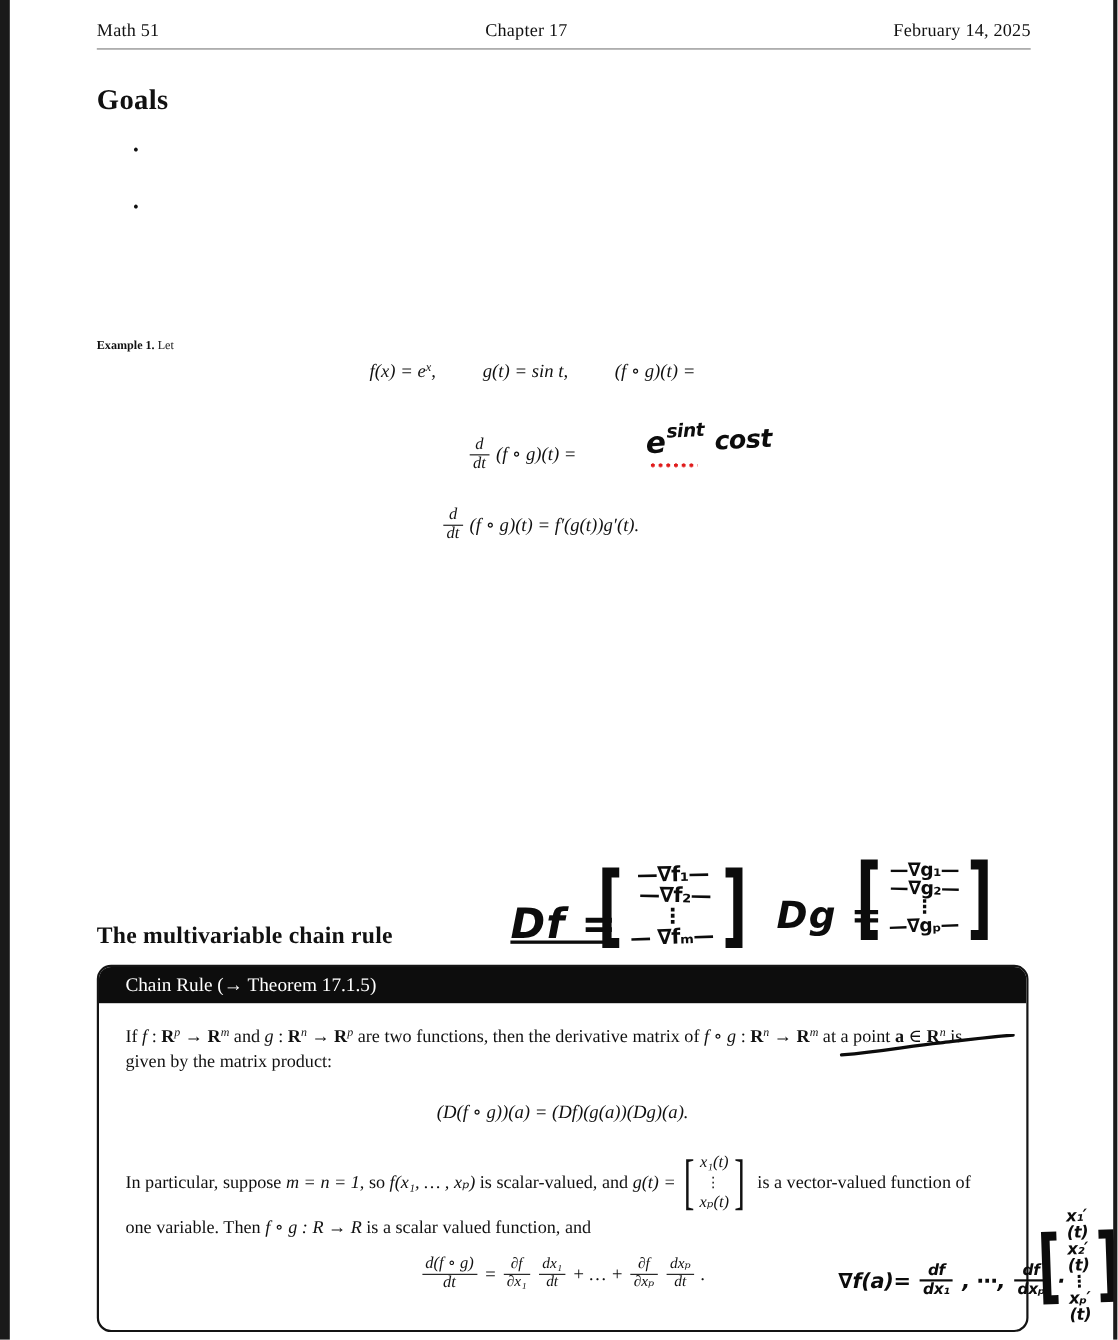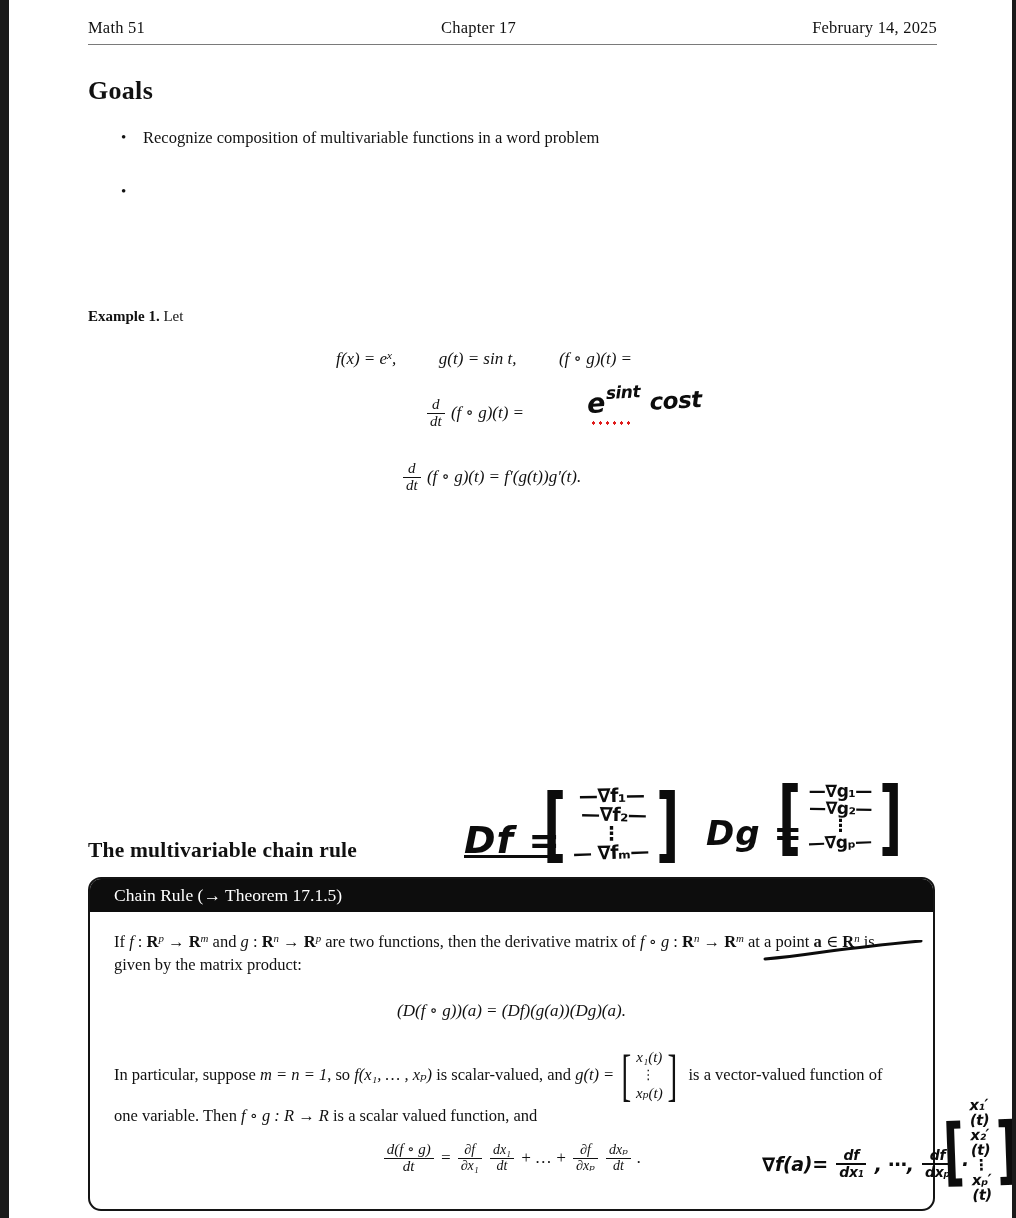--- a/index.html
+++ b/index.html
@@ -99,36 +99,36 @@
     flex: none;
     font-size: 15px;
     line-height: 1.25;
   }
   .goal-text { line-height: 1.25; }
 
   
   .example-lead {
     position: absolute;
     left: 79px; top: 308px;
-    font-size: 15px;
+    font-size: 11px;
   }
   .example-lead b { font-weight: bold; }
 
   
   .mi { font-style: italic; }
   .mb { font-weight: bold; font-style: normal; }
   sub, sup { font-size: 66%; font-style: italic; }
   sup { vertical-align: 0.48em; }
 
   .eqn {
     position: absolute;
     font-size: 17px;
     white-space: nowrap;
   }
-  .eq1 { left: 327px; top: 348px; }
+  .eq1 { left: 327px; top: 328px; }
   .eq1 .gap { display: inline-block; width: 34px; }
   .eq2 { left: 416px; top: 398px; }
   .eq3 { left: 392px; top: 462px; }
 
   
   .frac {
     display: inline-block;
     vertical-align: middle;
     text-align: center;
     font-style: italic;
@@ -323,21 +323,20 @@
     <span>Chapter 17</span>
     <span>February 14, 2025</span>
   </div>
   <div class="header-rule"></div>
 
   <div class="h-goals">Goals</div>
 
   <div class="goal-list">
     <div class="goal-item">
       <span class="goal-bullet">•</span>
-      <span class="goal-text">Recognize composition of multivariable functions in a word problem</span>
     </div>
     <div class="goal-item">
       <span class="goal-bullet">•</span>
     </div>
   </div>
 
 
   <div class="example-lead">
     <b>Example 1.</b>
     <span>Let</span>

